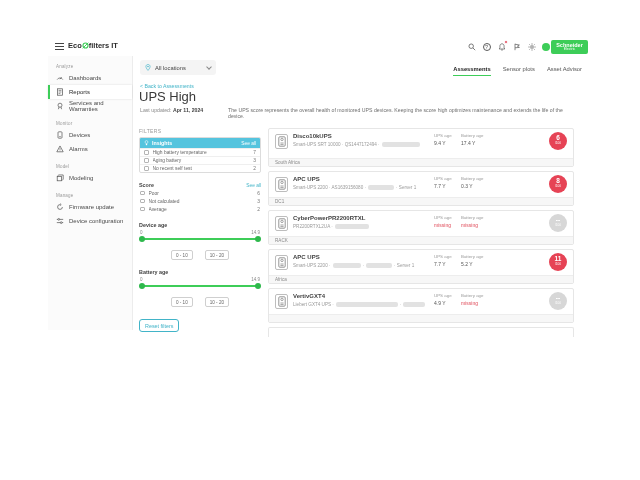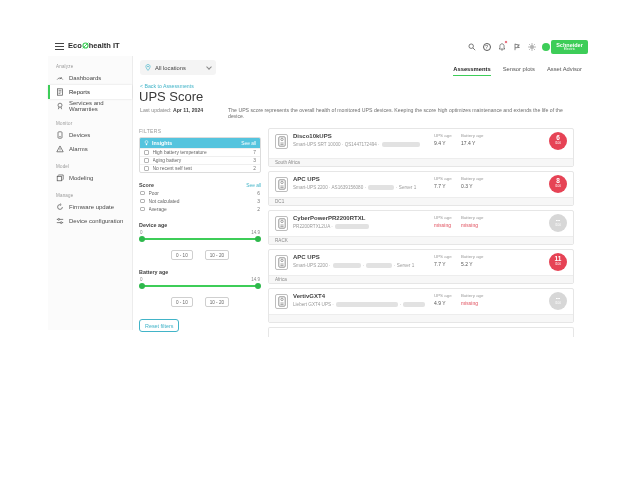--- a/index.html
+++ b/index.html
@@ -102,21 +102,21 @@
   <div class="topbar">
     <div class="burger">
         <i></i>
         <i></i>
         <i></i>
       </div>
     <div class="logo">
       <b>Eco</b><span class="glyph"><svg width="7" height="7" viewBox="0 0 10 10">
             <circle cx="5" cy="5" r="3.6" fill="none" stroke="#3dcd58" stroke-width="1.6"></circle>
             <line x1="1" y1="9" x2="9" y2="1" stroke="#3dcd58" stroke-width="1.4"></line>
-          </svg></span><b>health IT</b>
+          </svg></span><b>filters IT</b>
     </div>
     <div class="topicons">
       <span class="ticon">
           <svg width="8" height="8" viewBox="0 0 10 10">
             <circle cx="4" cy="4" r="2.8" fill="none" stroke="#5a5a5a" stroke-width="1"></circle>
             <line x1="6.2" y1="6.2" x2="9" y2="9" stroke="#5a5a5a" stroke-width="1"></line>
           </svg>
         </span>
       <span class="ticon">
           <span class="help-circ">?</span>
@@ -240,21 +240,21 @@
       <span class="caret"></span>
     </div>
 
     <div class="tabs">
       <span class="tab active">Assessments</span>
       <span class="tab">Sensor plots</span>
       <span class="tab">Asset Advisor</span>
     </div>
 
     <div class="back-link">&lt; Back to Assessments</div>
-    <div class="page-title">UPS Score</div>
+    <div class="page-title">UPS High</div>
     <div class="updated">
       <span>Last updated:</span>
       <b>Apr 11, 2024</b>
     </div>
     <div class="desc">The UPS score represents the overall health of monitored UPS devices. Keeping the score high optimizes maintenance and extends the life of the device.</div>
 
     <div class="filters">
       <div class="filters-h">FILTERS</div>
 
       <div class="ins-box">

